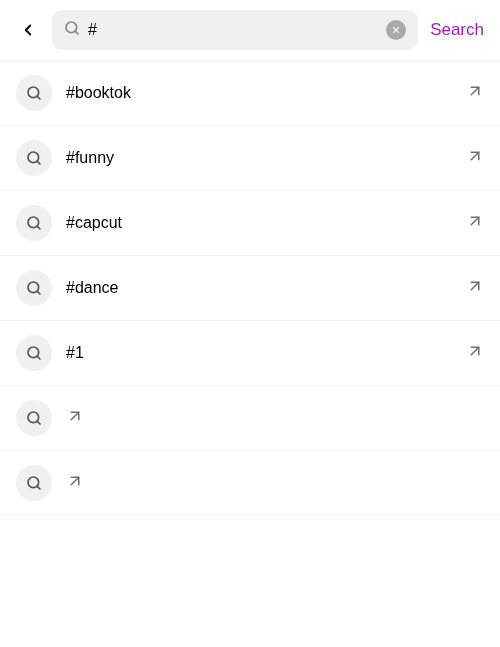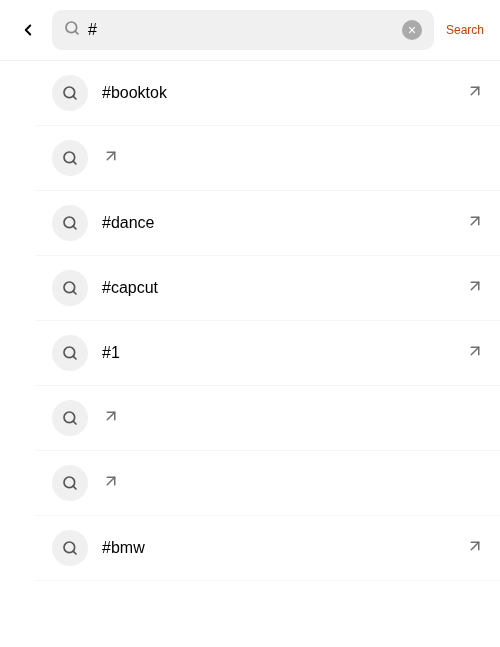--- a/index.html
+++ b/index.html
@@ -79,31 +79,30 @@
 
     .clear-btn::after {
       content: '×';
       color: white;
       font-size: 14px;
       line-height: 1;
       margin-top: -1px;
     }
 
     .search-action-btn {
-      color: #c2410c;
-      font-size: 12px;
+      color: #a21caf;
+      font-size: 17px;
       font-weight: 500;
       cursor: pointer;
       white-space: nowrap;
       padding: 0 4px;
     }
 
     .suggestions-list {
       list-style: none;
-      margin-left: 36px;
     }
 
     .suggestion-item {
       display: flex;
       align-items: center;
       padding: 0 16px;
       height: 65px;
       cursor: pointer;
       border-bottom: 1px solid #f5f5f5;
     }
@@ -188,20 +187,36 @@
         </svg>
       </span>
     </li>
       <li class="suggestion-item">
       <div class="suggestion-icon">
         <svg viewBox="0 0 24 24" fill="none" stroke="#555" stroke-width="2.5" stroke-linecap="round" stroke-linejoin="round">
           <circle cx="11" cy="11" r="8"></circle>
           <line x1="21" y1="21" x2="16.65" y2="16.65"></line>
         </svg>
       </div>
+      <span class="suggestion-text">#funny</span>
+      <span class="arrow-icon">
+        <svg class="arrow-svg" viewBox="0 0 24 24" fill="none" stroke="#333" stroke-width="2" stroke-linecap="round" stroke-linejoin="round">
+          <line x1="7" y1="17" x2="17" y2="7"></line>
+          <polyline points="7 7 17 7 17 17"></polyline>
+        </svg>
+      </span>
+    </li>
+      <li class="suggestion-item">
+      <div class="suggestion-icon">
+        <svg viewBox="0 0 24 24" fill="none" stroke="#555" stroke-width="2.5" stroke-linecap="round" stroke-linejoin="round">
+          <circle cx="11" cy="11" r="8"></circle>
+          <line x1="21" y1="21" x2="16.65" y2="16.65"></line>
+        </svg>
+      </div>
+      <span class="suggestion-text">#capcut</span>
       <span class="arrow-icon">
         <svg class="arrow-svg" viewBox="0 0 24 24" fill="none" stroke="#333" stroke-width="2" stroke-linecap="round" stroke-linejoin="round">
           <line x1="7" y1="17" x2="17" y2="7"></line>
           <polyline points="7 7 17 7 17 17"></polyline>
         </svg>
       </span>
     </li>
       <li class="suggestion-item">
       <div class="suggestion-icon">
         <svg viewBox="0 0 24 24" fill="none" stroke="#555" stroke-width="2.5" stroke-linecap="round" stroke-linejoin="round">
@@ -217,35 +232,20 @@
         </svg>
       </span>
     </li>
       <li class="suggestion-item">
       <div class="suggestion-icon">
         <svg viewBox="0 0 24 24" fill="none" stroke="#555" stroke-width="2.5" stroke-linecap="round" stroke-linejoin="round">
           <circle cx="11" cy="11" r="8"></circle>
           <line x1="21" y1="21" x2="16.65" y2="16.65"></line>
         </svg>
       </div>
-      <span class="suggestion-text">#capcut</span>
-      <span class="arrow-icon">
-        <svg class="arrow-svg" viewBox="0 0 24 24" fill="none" stroke="#333" stroke-width="2" stroke-linecap="round" stroke-linejoin="round">
-          <line x1="7" y1="17" x2="17" y2="7"></line>
-          <polyline points="7 7 17 7 17 17"></polyline>
-        </svg>
-      </span>
-    </li>
-      <li class="suggestion-item">
-      <div class="suggestion-icon">
-        <svg viewBox="0 0 24 24" fill="none" stroke="#555" stroke-width="2.5" stroke-linecap="round" stroke-linejoin="round">
-          <circle cx="11" cy="11" r="8"></circle>
-          <line x1="21" y1="21" x2="16.65" y2="16.65"></line>
-        </svg>
-      </div>
       <span class="suggestion-text">#1</span>
       <span class="arrow-icon">
         <svg class="arrow-svg" viewBox="0 0 24 24" fill="none" stroke="#333" stroke-width="2" stroke-linecap="round" stroke-linejoin="round">
           <line x1="7" y1="17" x2="17" y2="7"></line>
           <polyline points="7 7 17 7 17 17"></polyline>
         </svg>
       </span>
     </li>
       <li class="suggestion-item">
       <div class="suggestion-icon">
@@ -268,30 +268,15 @@
           <line x1="21" y1="21" x2="16.65" y2="16.65"></line>
         </svg>
       </div>
       <span class="arrow-icon">
         <svg class="arrow-svg" viewBox="0 0 24 24" fill="none" stroke="#333" stroke-width="2" stroke-linecap="round" stroke-linejoin="round">
           <line x1="7" y1="17" x2="17" y2="7"></line>
           <polyline points="7 7 17 7 17 17"></polyline>
         </svg>
       </span>
     </li>
-      <li class="suggestion-item">
-      <div class="suggestion-icon">
-        <svg viewBox="0 0 24 24" fill="none" stroke="#555" stroke-width="2.5" stroke-linecap="round" stroke-linejoin="round">
-          <circle cx="11" cy="11" r="8"></circle>
-          <line x1="21" y1="21" x2="16.65" y2="16.65"></line>
-        </svg>
-      </div>
-      <span class="suggestion-text">#bmw</span>
-      <span class="arrow-icon">
-        <svg class="arrow-svg" viewBox="0 0 24 24" fill="none" stroke="#333" stroke-width="2" stroke-linecap="round" stroke-linejoin="round">
-          <line x1="7" y1="17" x2="17" y2="7"></line>
-          <polyline points="7 7 17 7 17 17"></polyline>
-        </svg>
-      </span>
-    </li>
     </ul>
 
 </div>
 
 </body></html>

